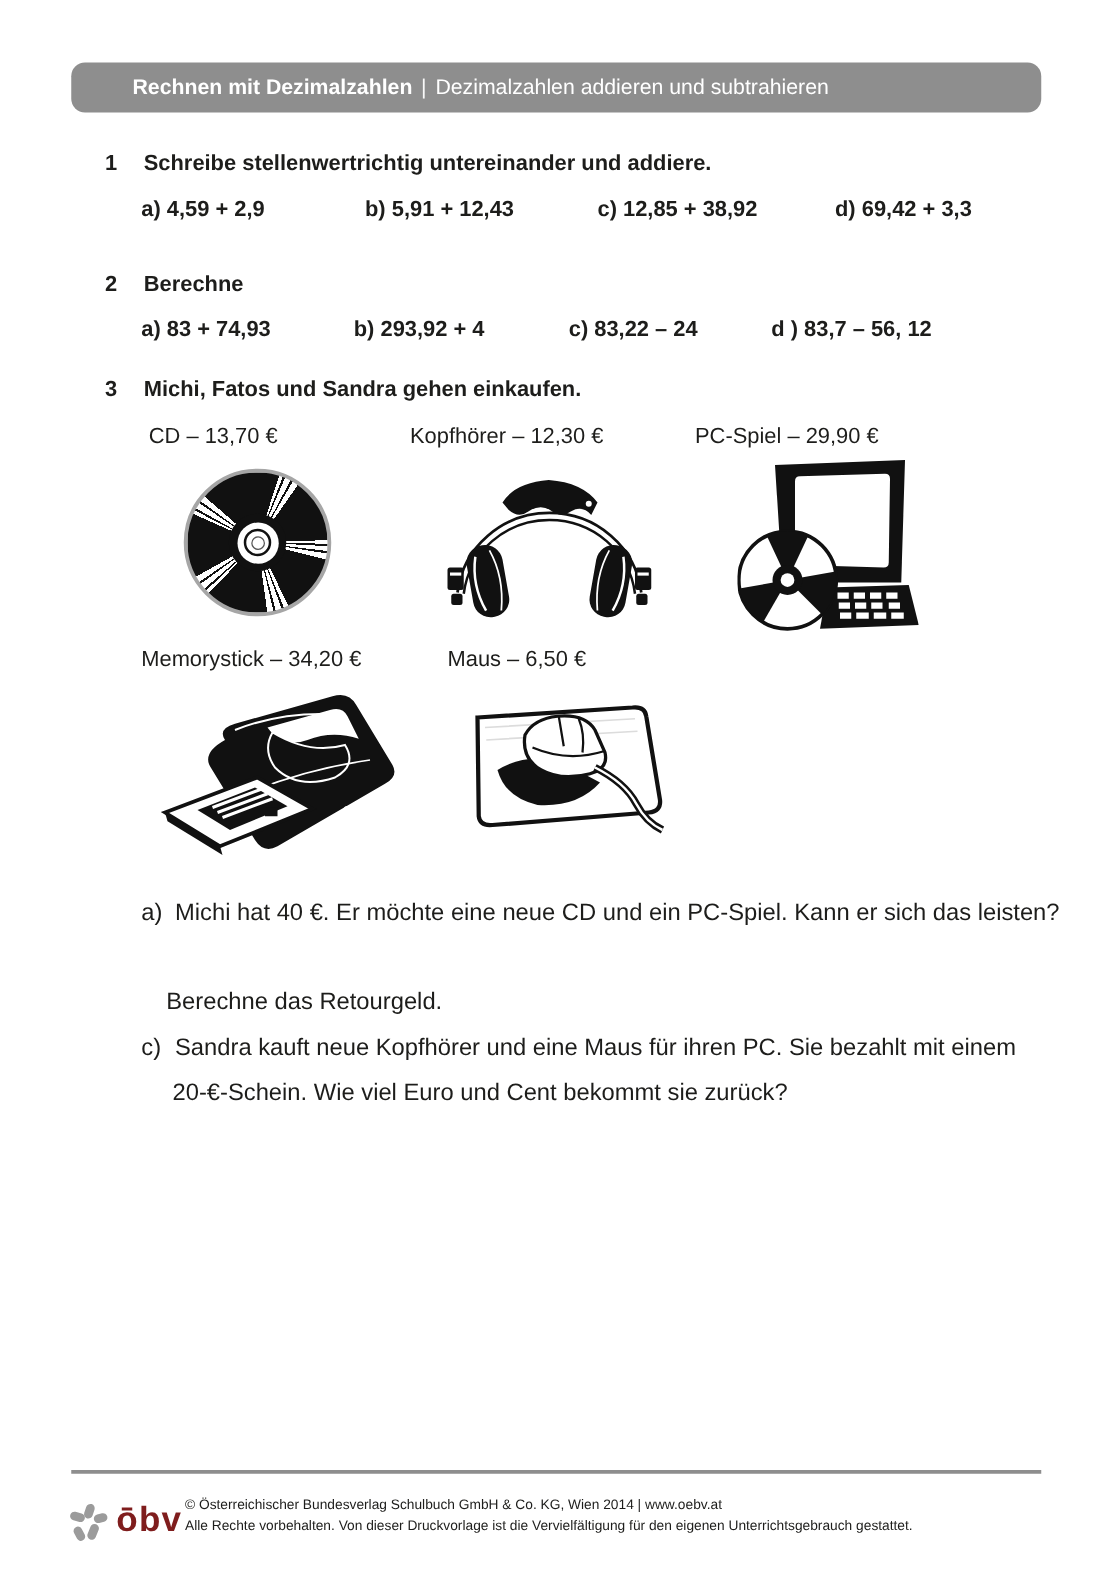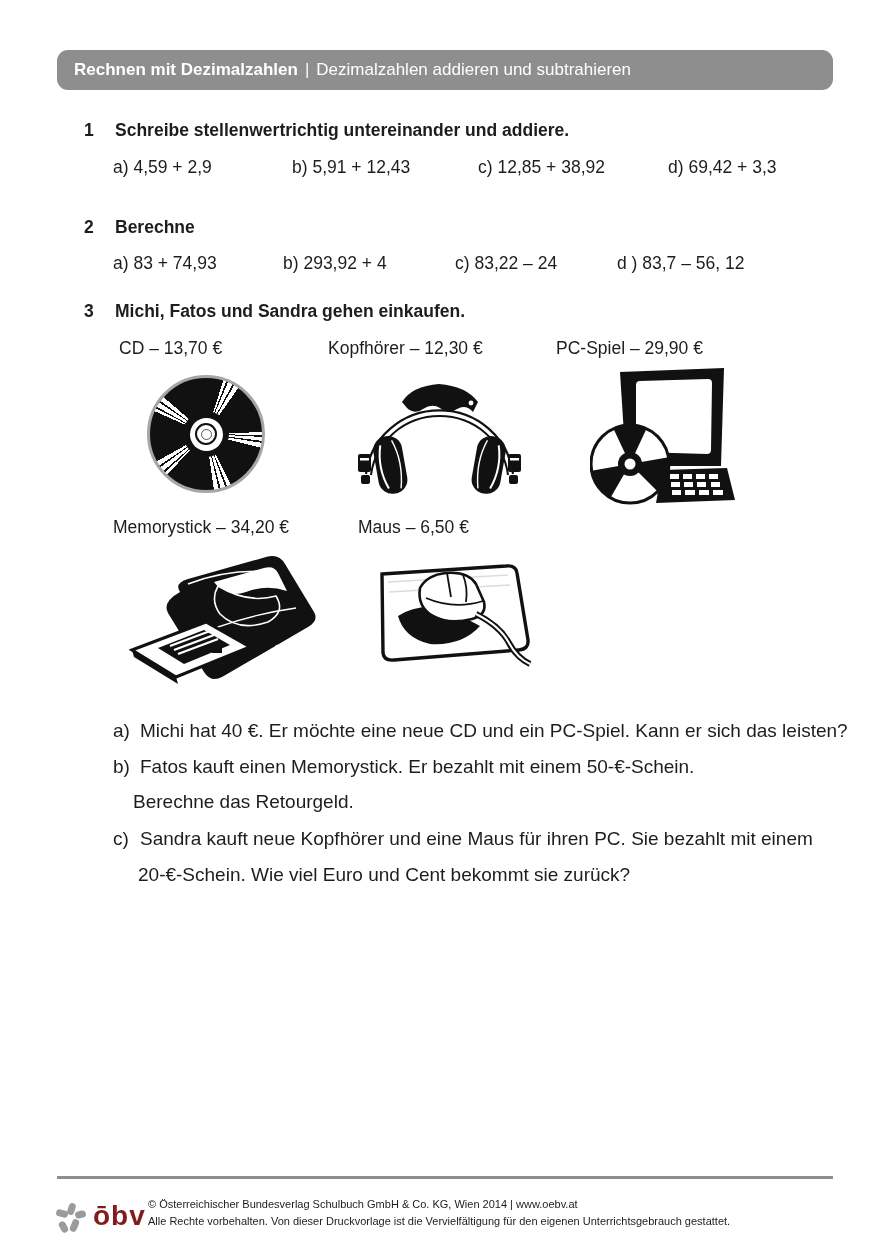--- a/index.html
+++ b/index.html
@@ -10,27 +10,27 @@
   }
   .page{position:absolute;inset:0;}
 
   
   .header-bar{
     position:absolute;left:57px;top:50px;width:776px;height:40px;
     background:#8e8e8e;border-radius:11px;color:#ffffff;
     display:flex;align-items:center;padding:0 0 0 17px;box-sizing:border-box;
     font-size:17px;
   }
-  .header-bar .b{font-weight:700;}
+  .header-bar .b{font-weight:700;margin-left:32px;}
   .header-bar .sep{margin:0 7px;font-weight:400;opacity:.95;}
 
   
   .task-num{position:absolute;left:84px;font-weight:700;font-size:17.5px;}
   .task-title{position:absolute;left:115px;font-weight:700;font-size:17.5px;text-align:center;}
-  .item{position:absolute;font-size:17.5px;white-space:nowrap;}
+  .item{position:absolute;font-size:17.5px;white-space:nowrap;font-weight:bold;}
   .plabel{position:absolute;font-size:17.5px;white-space:nowrap;}
 
   
   .qline{position:absolute;left:113px;font-size:19px;white-space:nowrap;}
   .qmark{display:inline-block;width:27px;}
 
   
   .icon-abs{position:absolute;}
 
   
@@ -183,23 +183,20 @@
       <path d="M62 30 Q69 17 88 15 Q110 13 118 26 L126 44 Q129 57 114 61 Q91 67 75 58 Q59 49 62 30 Z" fill="#fff" stroke="#111" stroke-width="2.6"></path>
       <path d="M89 15 L93 39 M105 17 Q110 29 108 44 M68 40 Q96 52 125 43" stroke="#111" stroke-width="1.8" fill="none"></path>
       <path d="M118 56 Q142 68 151 85 Q159 100 172 106" stroke="#111" stroke-width="6" fill="none"></path>
       <path d="M118 56 Q142 68 151 85 Q159 100 172 106" stroke="#fff" stroke-width="2" fill="none"></path>
     </svg>
   </div>
 
   <div class="qline" style="top:720px">
     <span class="qmark">a)</span><span>Michi hat 40 €. Er möchte eine neue CD und ein PC-Spiel. Kann er sich das leisten?</span>
   </div>
-  <div class="qline" style="top:756px">
-    <span class="qmark">b)</span><span>Fatos kauft einen Memorystick. Er bezahlt mit einem 50-€-Schein.</span>
-  </div>
   <div class="qline" style="top:791px;left:133px">Berechne das Retourgeld.</div>
   <div class="qline" style="top:828px">
     <span class="qmark">c)</span><span>Sandra kauft neue Kopfhörer und eine Maus für ihren PC. Sie bezahlt mit einem</span>
   </div>
   <div class="qline" style="top:864px;left:138px">20-€-Schein. Wie viel Euro und Cent bekommt sie zurück?</div>
 
   <div class="footer-rule"></div>
 
   <div class="icon-abs" style="left:55px;top:1201px">
     <svg width="32" height="34" viewBox="0 0 32 34">

